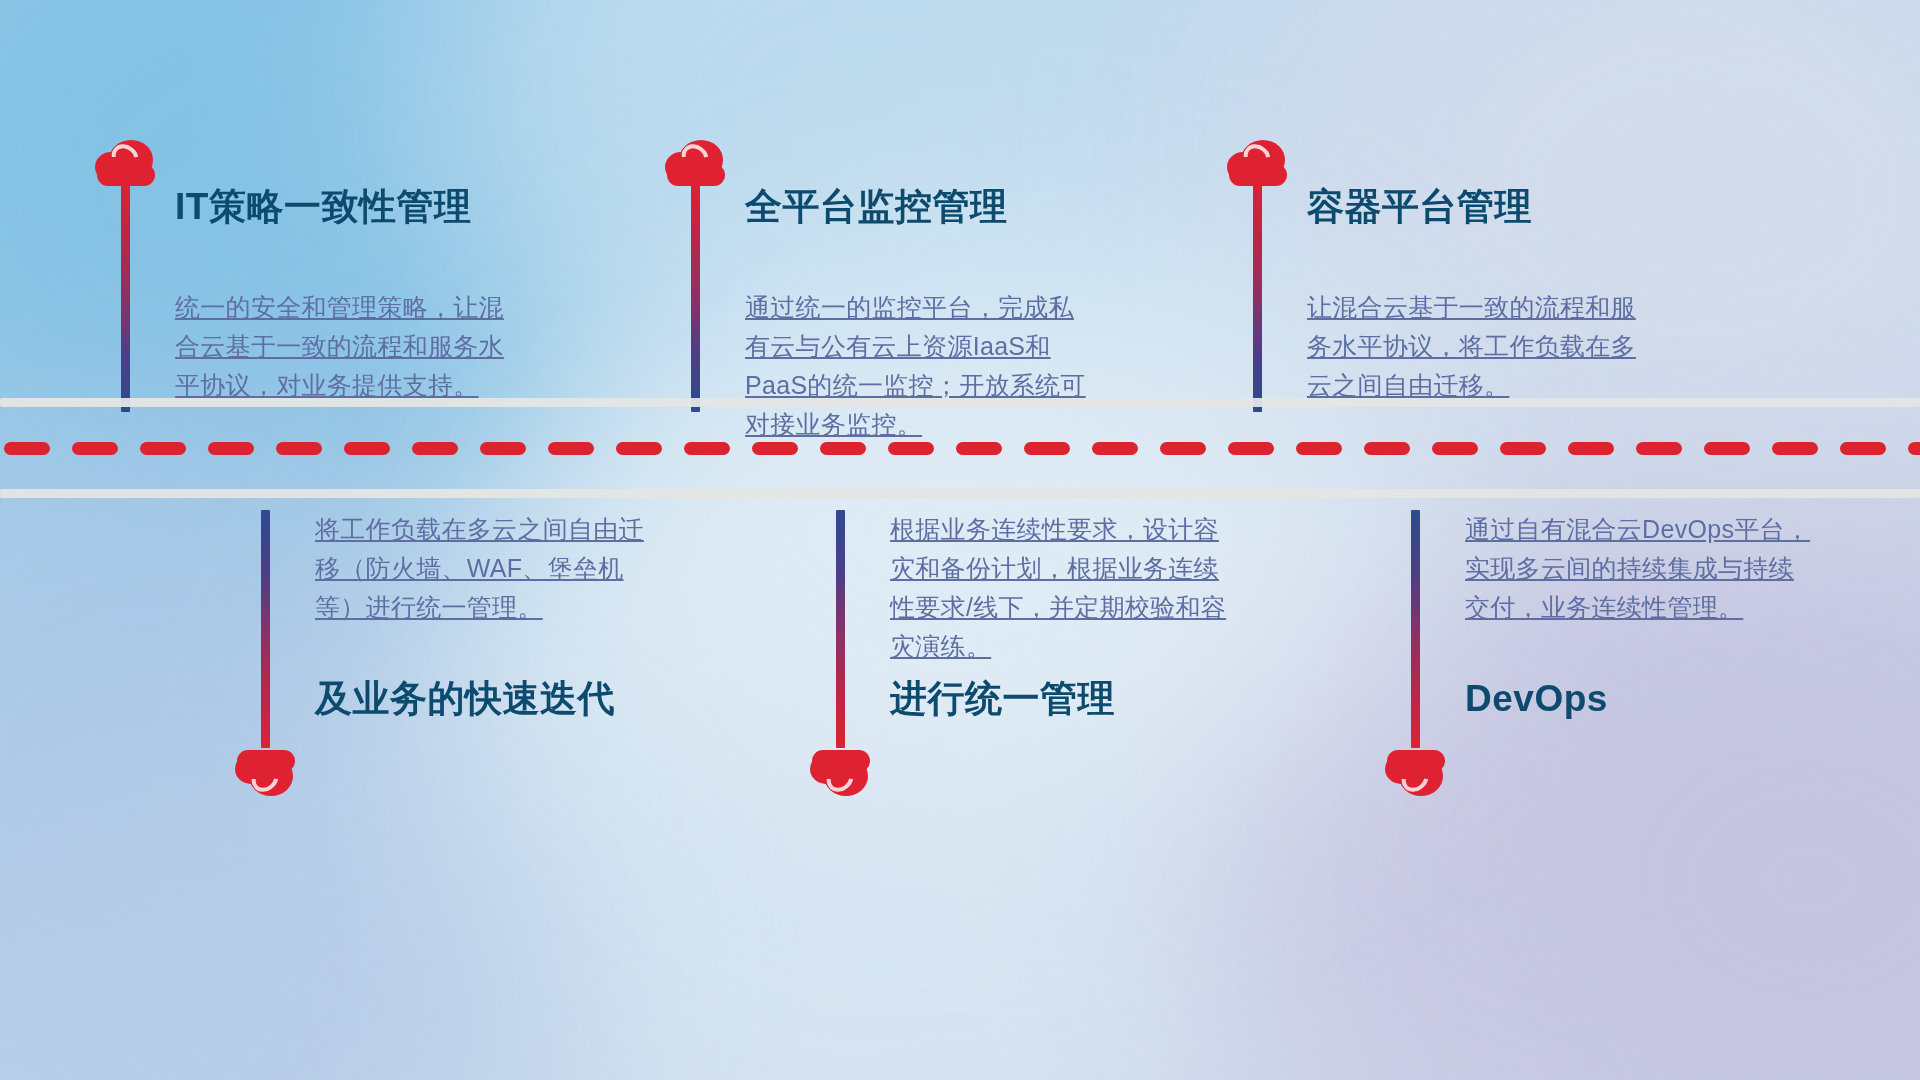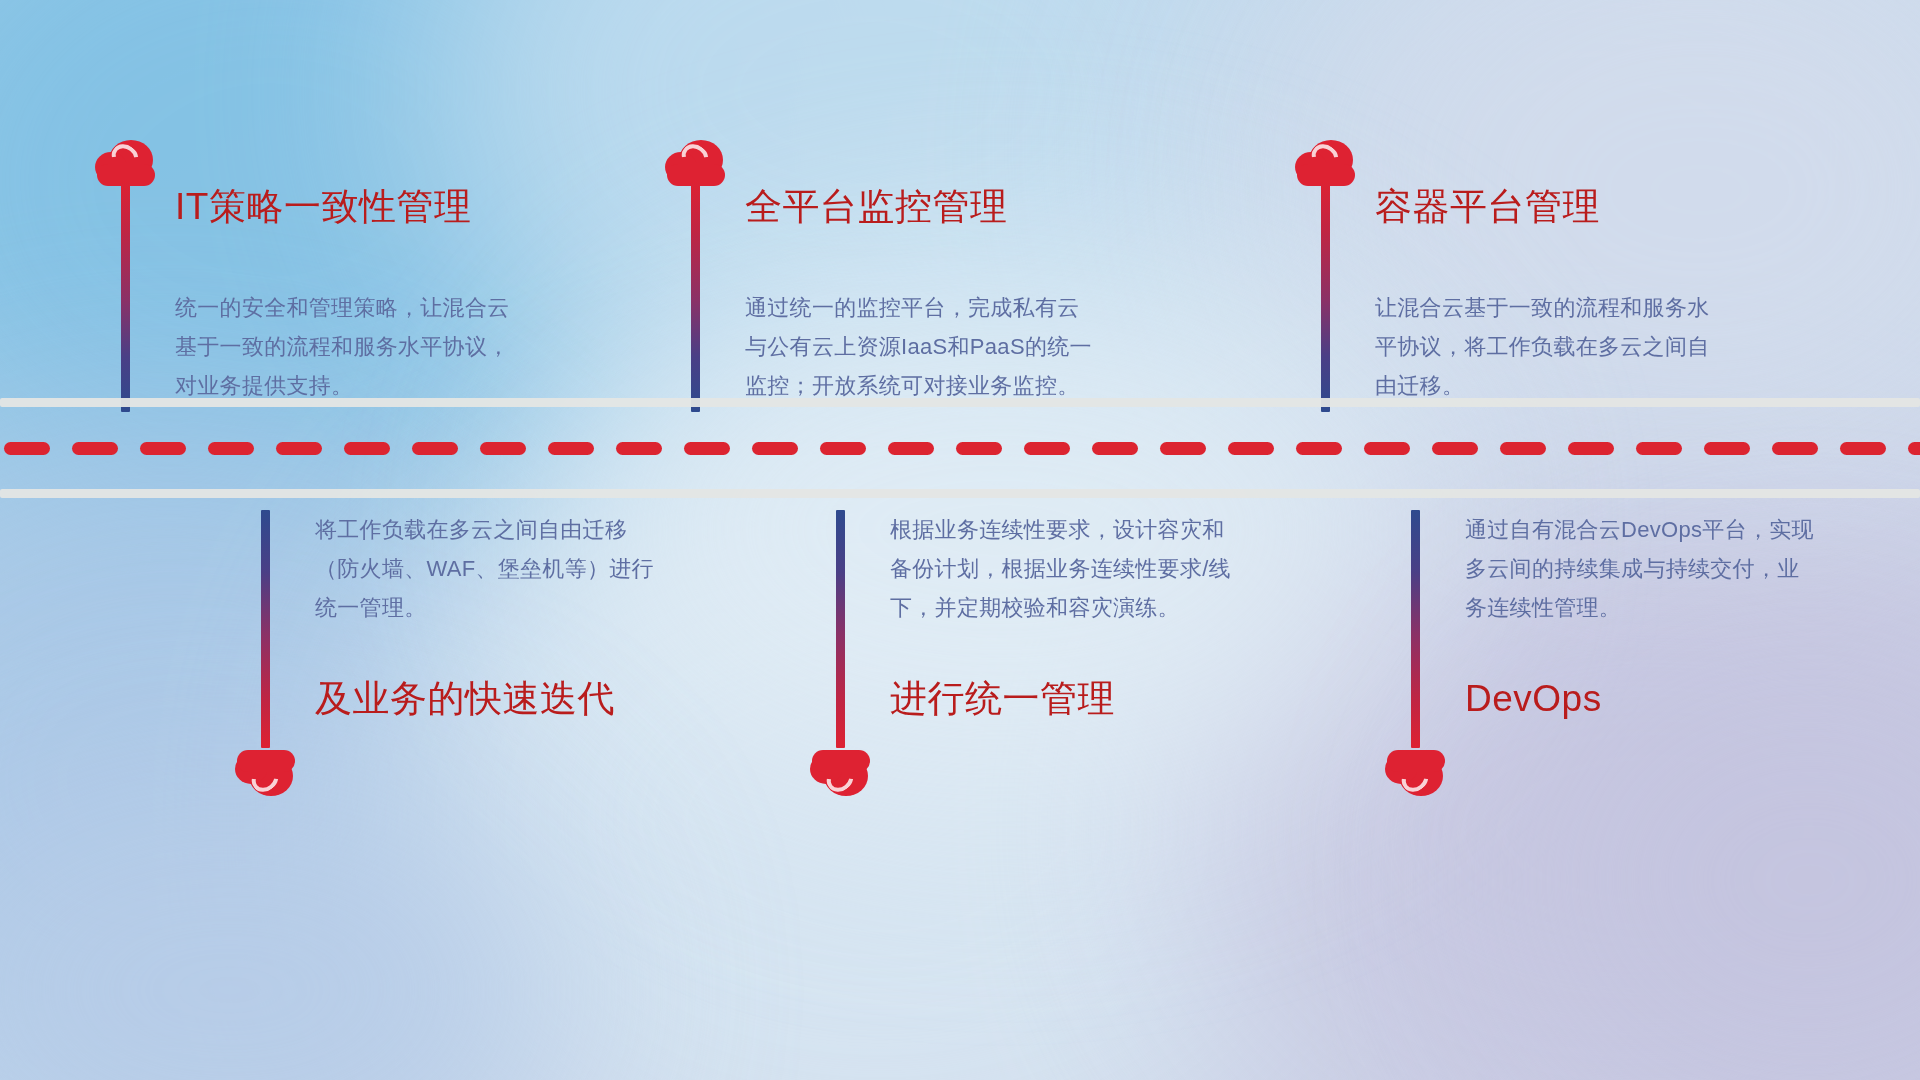--- a/index.html
+++ b/index.html
@@ -56,26 +56,26 @@
     transform:rotate(38deg);
   }
   .cloud.down{transform:scaleY(-1);}
 
   
   .bar{width:9px;border-radius:1px;}
   .bar.top-bar{background:linear-gradient(180deg,#DE2232 0%,#C02543 22%,#8A3167 52%,#4A3F86 76%,#2E4A8E 100%);}
   .bar.bottom-bar{background:linear-gradient(180deg,#2E4A8E 0%,#4A3F86 26%,#8A3167 52%,#C02543 80%,#DE2232 100%);}
 
   .title{
-    font-size:37px;font-weight:normal;color:#b91c1c;
+    font-size:37px;font-weight:bold;color:#0c4a6e;
     letter-spacing:.5px;white-space:nowrap;line-height:1;
   }
   .body{
-    font-size:22px;line-height:39px;color:#5E6EA2;
-    letter-spacing:.3px;width:350px;
+    font-size:25px;line-height:39px;color:#5E6EA2;
+    letter-spacing:.3px;width:350px;text-decoration:underline;
   }
 
   
   .top-item{position:absolute;top:140px;}
   .top-item .stem{position:relative;width:62px;}
   .top-item .bar{position:absolute;left:26px;top:40px;height:232px;}
   .top-item .title{position:absolute;left:80px;top:48px;}
   .top-item .body{position:absolute;left:80px;top:148px;}
 
   
@@ -123,21 +123,21 @@
       <div class="lobe l-left"></div>
       <div class="base"></div>
       <div class="notch"></div>
     </div>
   </div>
   <div class="bar top-bar"></div>
   <div class="title">全平台监控管理</div>
   <div class="body">通过统一的监控平台，完成私有云与公有云上资源IaaS和PaaS的统一监控；开放系统可对接业务监控。</div>
 </div>
 
-<div class="col top-item" id="top2" style="left:1295px;">
+<div class="col top-item" id="top2" style="left:1227px;">
   <div class="stem">
     <div class="cloud" style="--red: #DE2232;">
       <div class="lobe l-big"></div>
       <div class="lobe l-left"></div>
       <div class="base"></div>
       <div class="notch"></div>
     </div>
   </div>
   <div class="bar top-bar"></div>
   <div class="title">容器平台管理</div>

